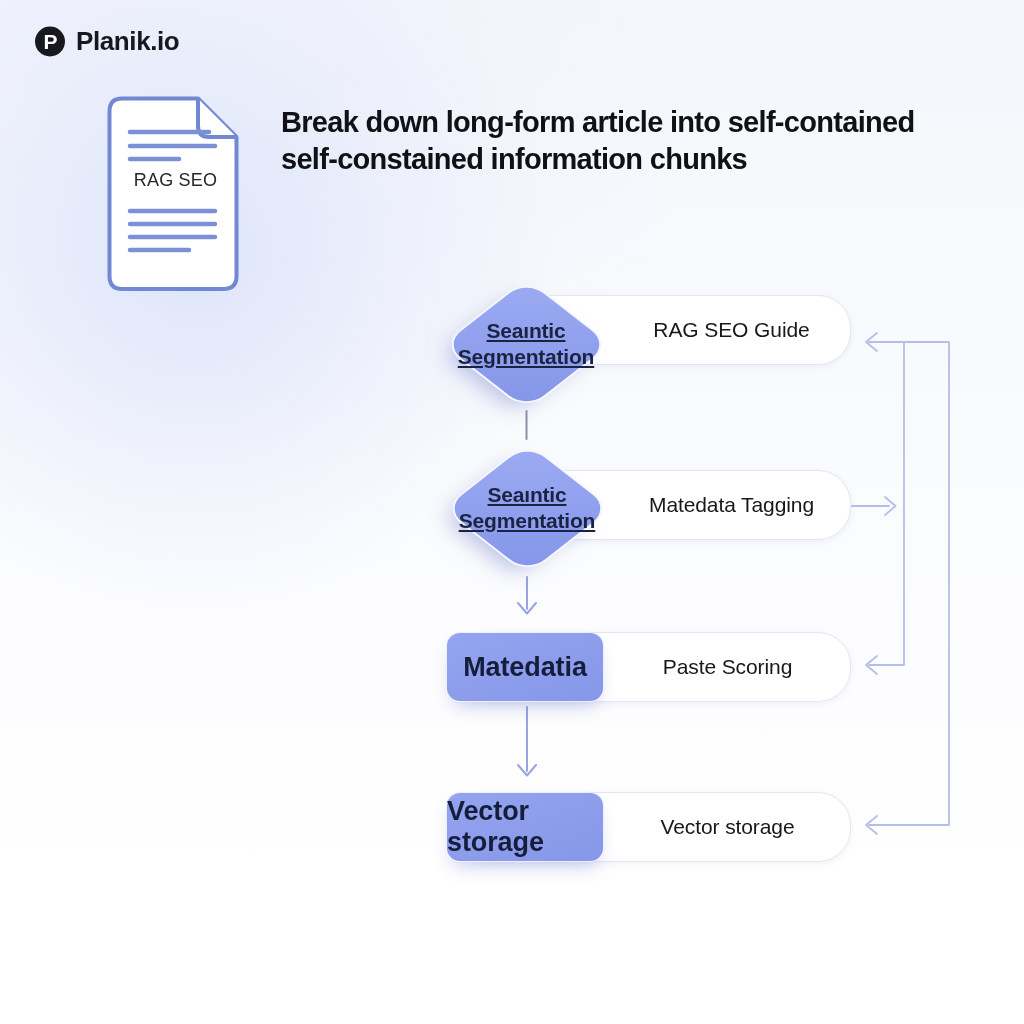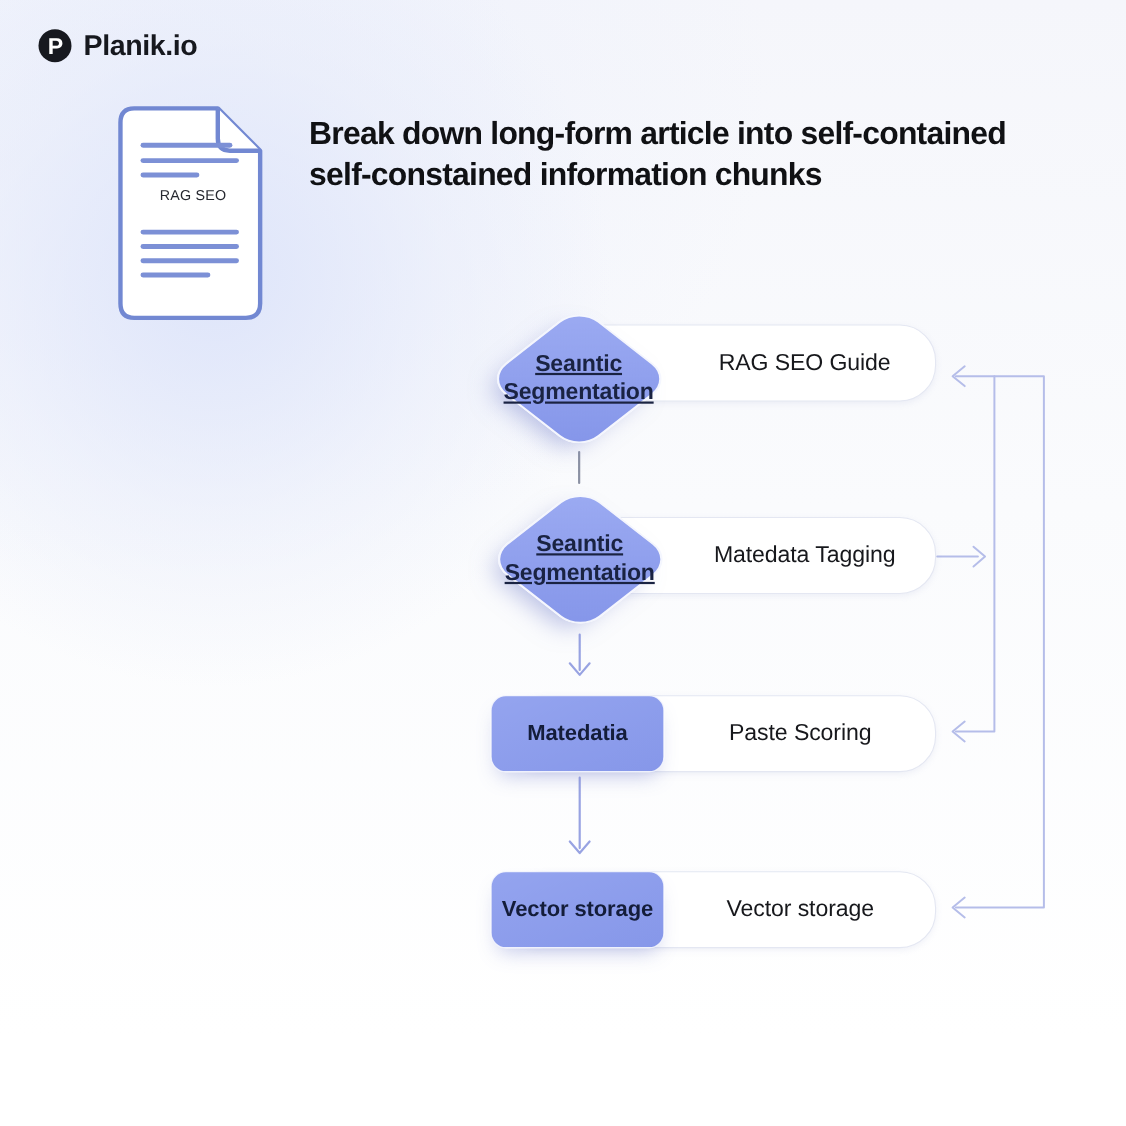--- a/index.html
+++ b/index.html
@@ -23,21 +23,21 @@
 
   
   .logo { position: absolute; left: 34px; top: 24px; display: flex; align-items: center; gap: 9px; }
   .logo-mark { width: 33px; height: 35px; }
   .logo-name { font-size: 26px; font-weight: 700; letter-spacing: -0.4px; color: #16181e; }
 
   
   .doc-card { position: absolute; left: 105px; top: 96px; width: 141px; height: 196px; }
   .doc-title {
     position: absolute; left: 10px; right: 10px; top: 74px;
-    text-align: center; font-size: 13px; color: #26282f; letter-spacing: 0.2px;
+    text-align: center; font-size: 18px; color: #26282f; letter-spacing: 0.2px;
   }
 
   
   .heading {
     position: absolute; left: 281px; top: 104px;
     font-size: 29px; font-weight: 700; letter-spacing: -0.7px;
     color: #101114; line-height: 37px; white-space: nowrap;
   }
 
   
@@ -71,21 +71,21 @@
     font-size: 21px; font-weight: 600; color: #1a2342; line-height: 1.22; letter-spacing: -0.2px; text-decoration: underline;
   }
 
   .pill-blue {
     position: absolute; width: 158px; height: 70px; z-index: 3;
     border-radius: 14px;
     background: linear-gradient(160deg, #94a4ef 0%, #8697e9 100%);
     border: 1.5px solid rgba(255,255,255,0.85);
     box-shadow: 0 10px 18px -7px rgba(122,134,206,0.45);
     display: flex; align-items: center; justify-content: center;
-    font-size: 20px; font-weight: 600; color: #141d3a; letter-spacing: -0.1px;
+    font-size: 27px; font-weight: 600; color: #141d3a; letter-spacing: -0.1px;
   }
 
   #connectors { position: absolute; inset: 0; z-index: 1; pointer-events: none; }
 </style>
 </head>
 <body>
 
 <div id="stage">
   <div class="bg-glow"></div>
 

